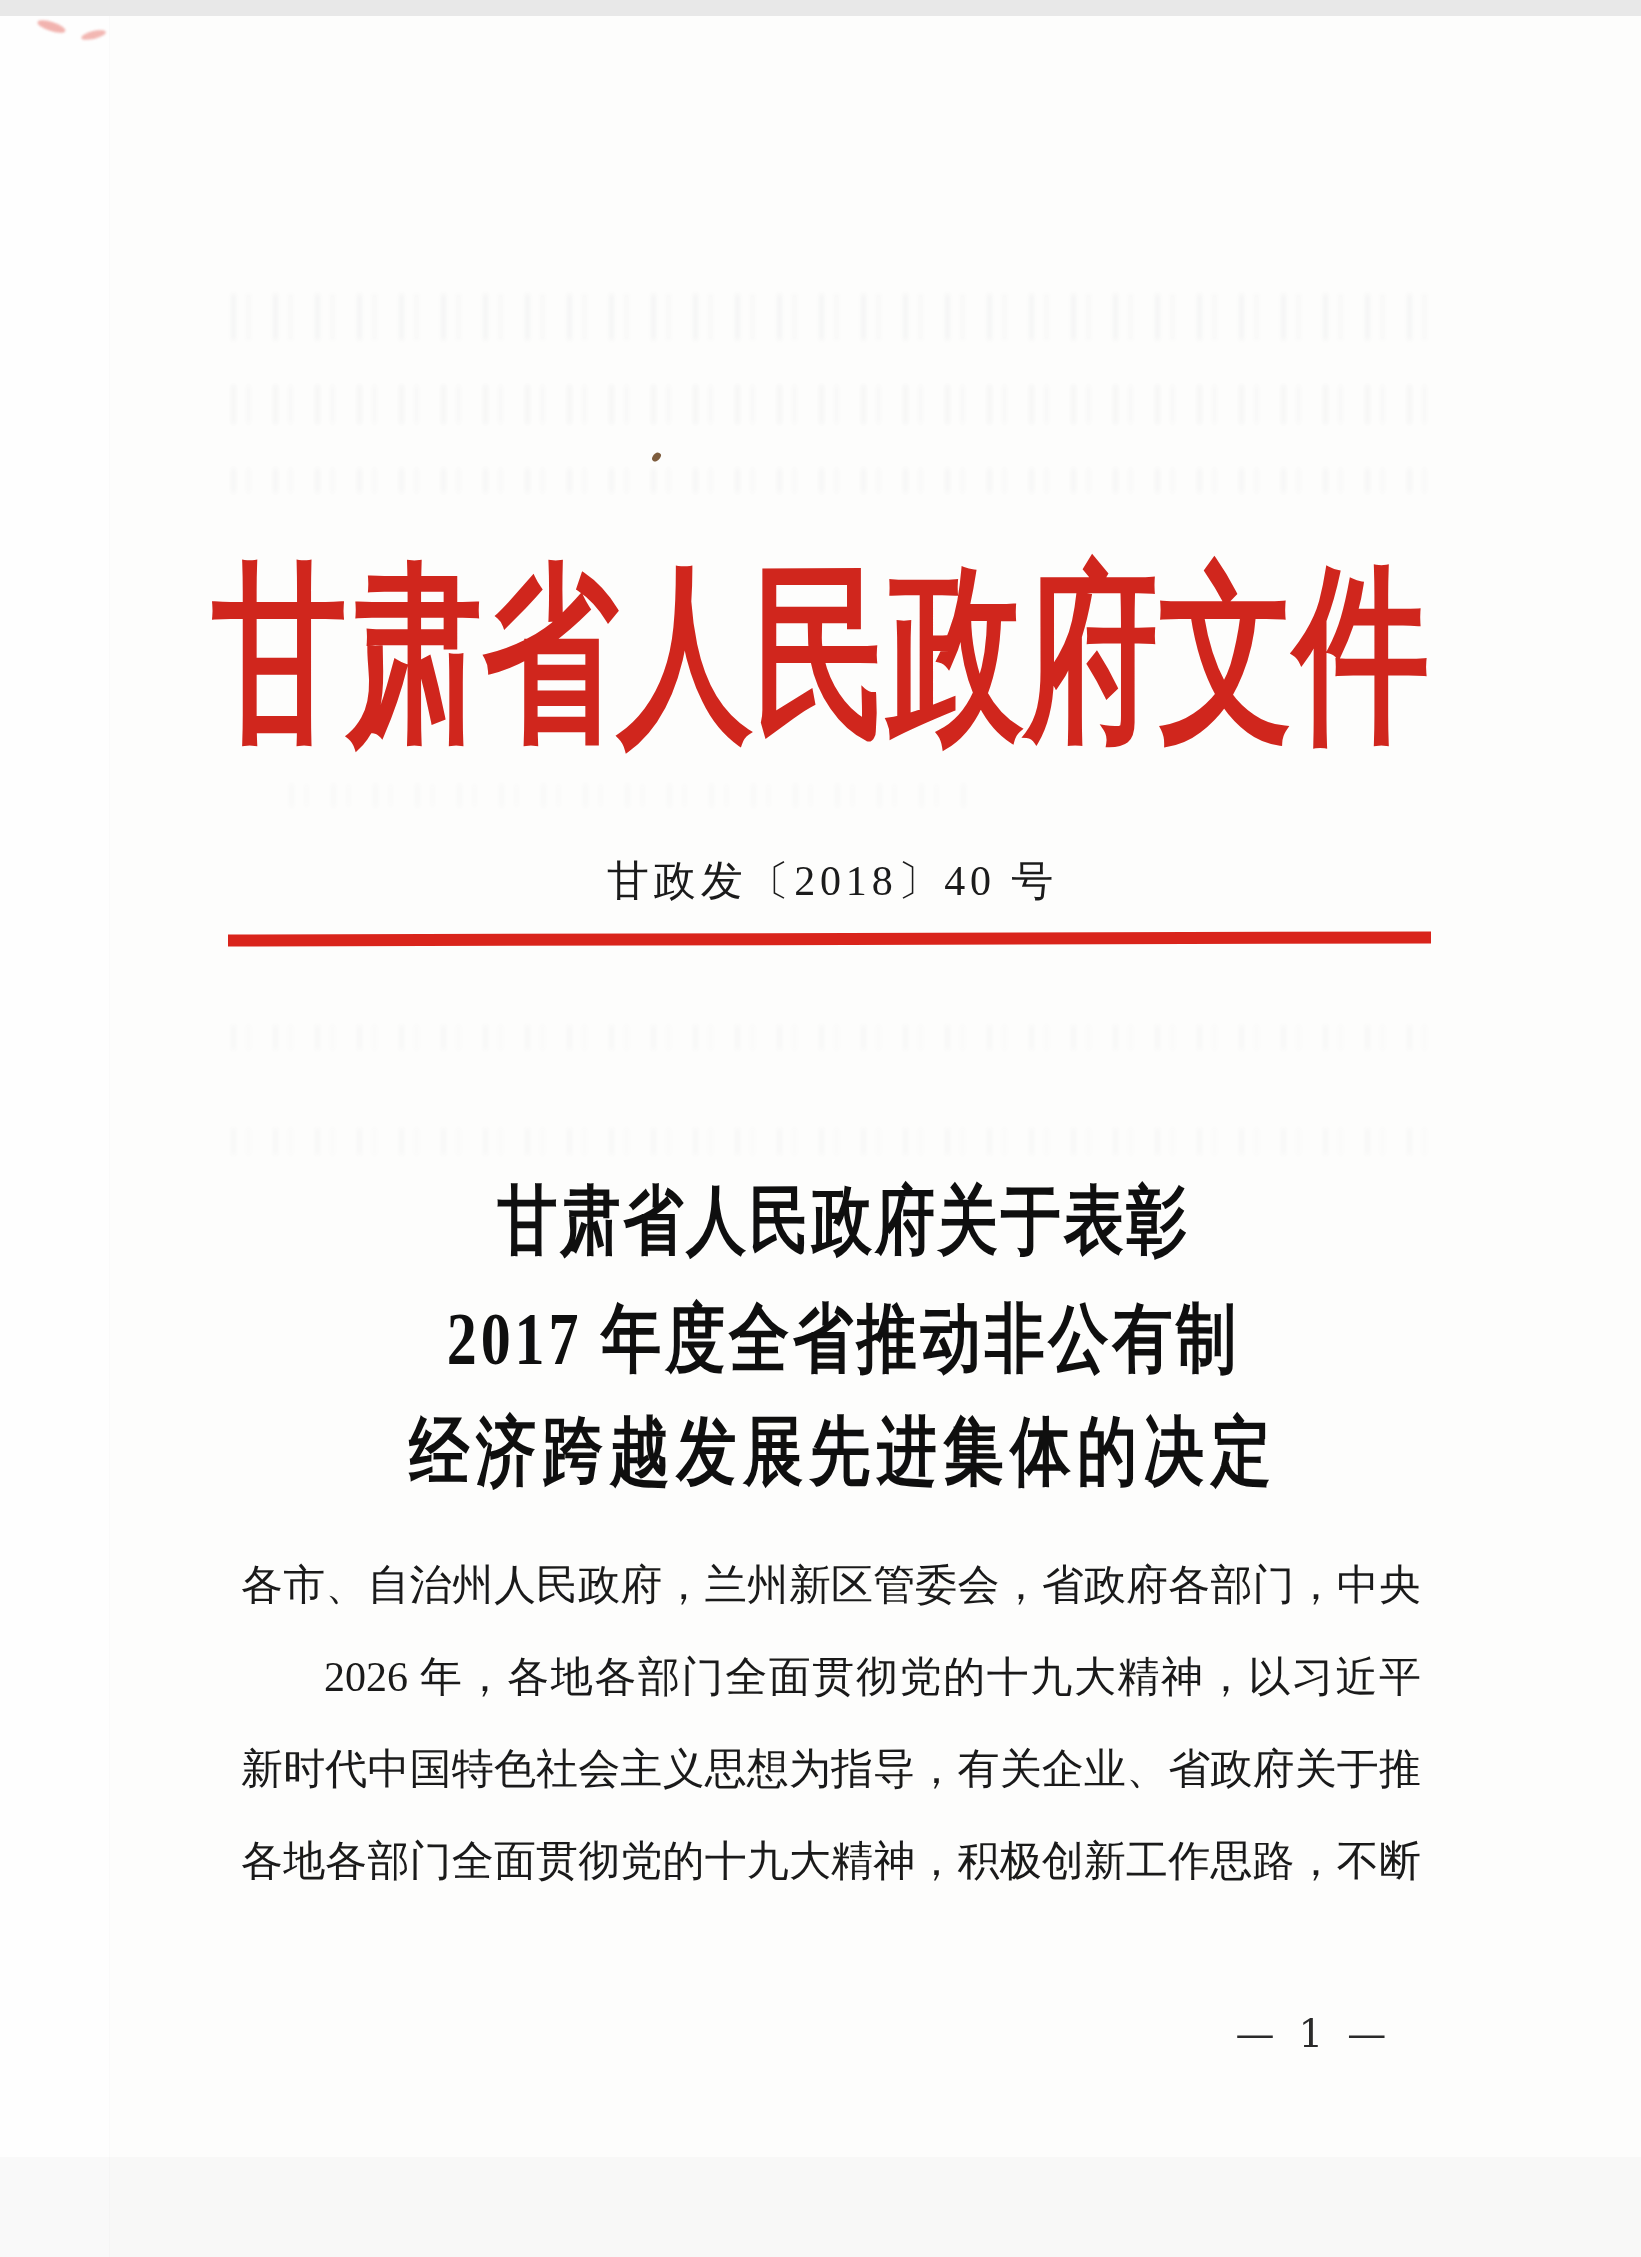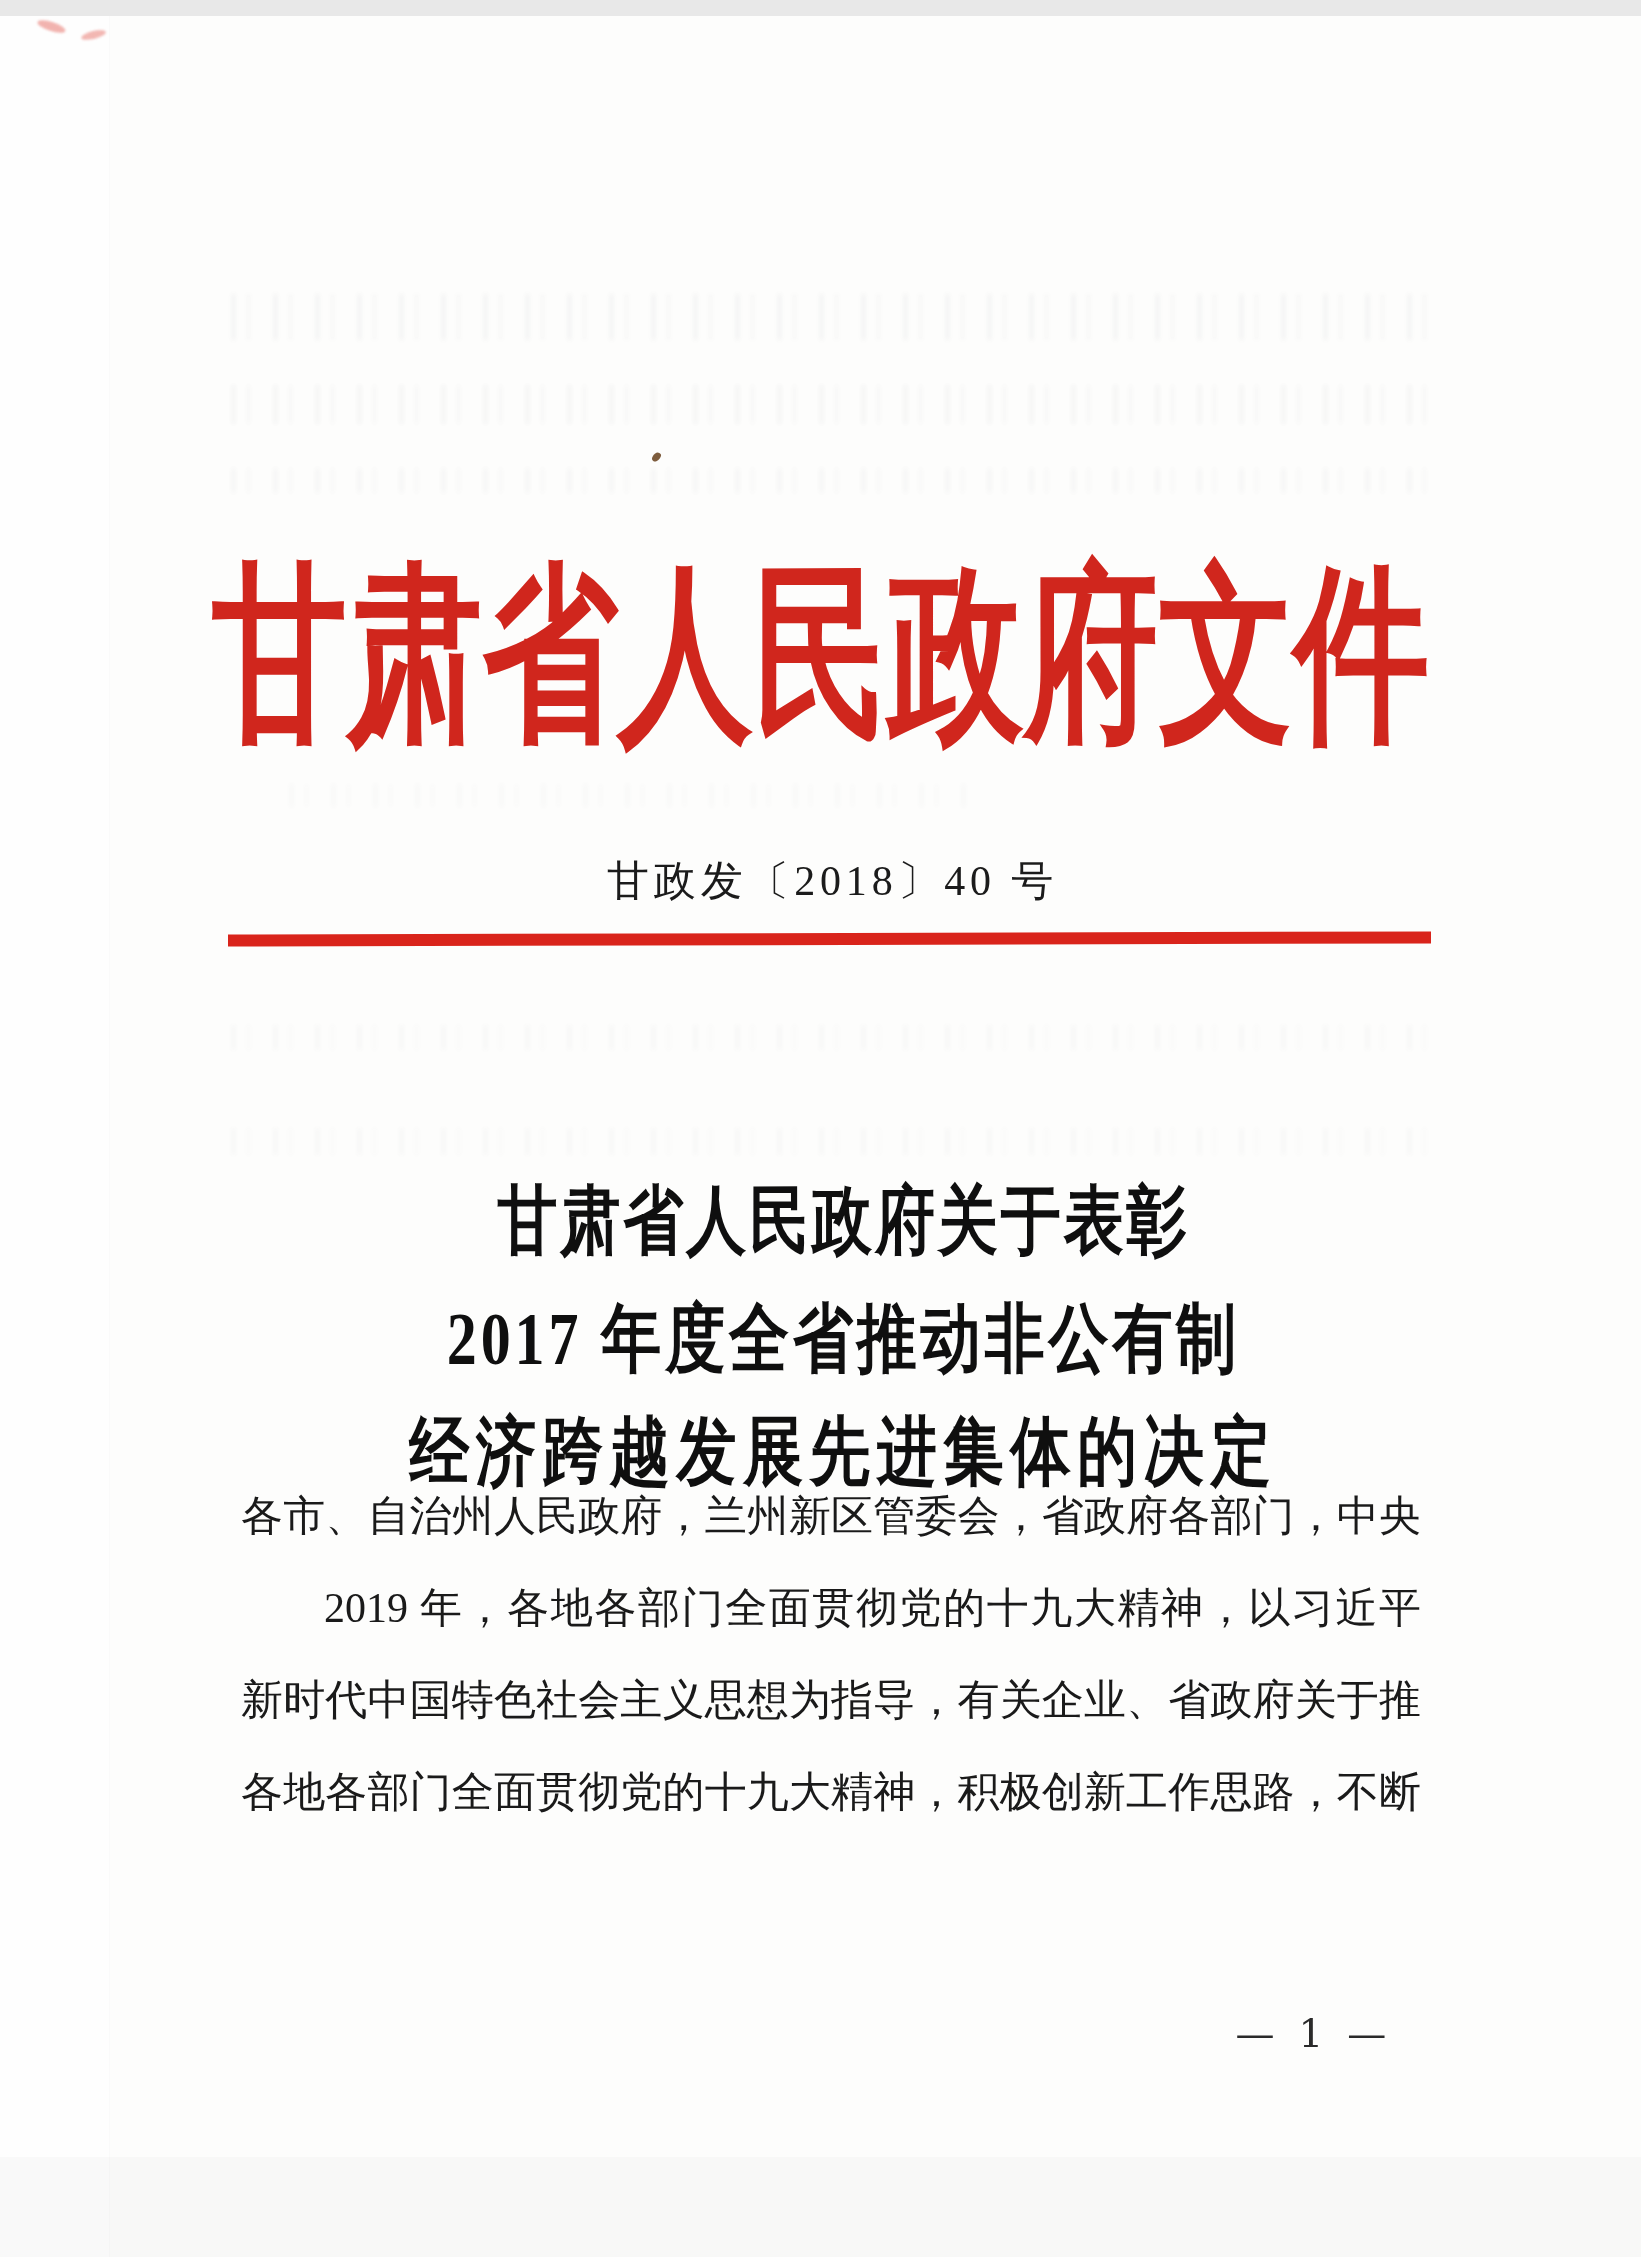--- a/index.html
+++ b/index.html
@@ -80,21 +80,21 @@
   }
   .tl1{top:1155px;}
   .tl1 .t{letter-spacing:2.9px;}
   .tl2{top:1273px;}
   .tl2 .t{letter-spacing:3.9px;}
   .tl3{top:1386px;}
   .tl3 .t{letter-spacing:6.8px;}
 
   
   .body-block{
-    position:absolute;left:241px;top:1454px;width:1180px;
+    position:absolute;left:241px;top:1523px;width:1180px;
     font-size:42px;color:#1a1a1a;
   }
   .body-line{
     height:92px;line-height:92px;white-space:nowrap;
   }
   .fill{
     white-space:normal;
     text-align:justify;
     text-align-last:justify;
     text-justify:inter-character;
@@ -140,21 +140,21 @@
     <div class="title-line tl2">
       <span class="t">2017 年度全省推动非公有制</span>
     </div>
     <div class="title-line tl3">
       <span class="t">经济跨越发展先进集体的决定</span>
     </div>
   </div>
 
   <div class="body-block">
     <div class="body-line fill">各市、自治州人民政府，兰州新区管委会，省政府各部门，中央</div>
-    <div class="body-line fill indent">2019 年，各地各部门全面贯彻党的十九大精神，以习近平</div>
+    <div class="body-line fill indent">2026 年，各地各部门全面贯彻党的十九大精神，以习近平</div>
     <div class="body-line fill">新时代中国特色社会主义思想为指导，有关企业、省政府关于推</div>
     <div class="body-line fill">各地各部门全面贯彻党的十九大精神，积极创新工作思路，不断</div>
   </div>
 
   <div class="page-number">— 1 —</div>
 
 </div>
 
 
 </body></html>

